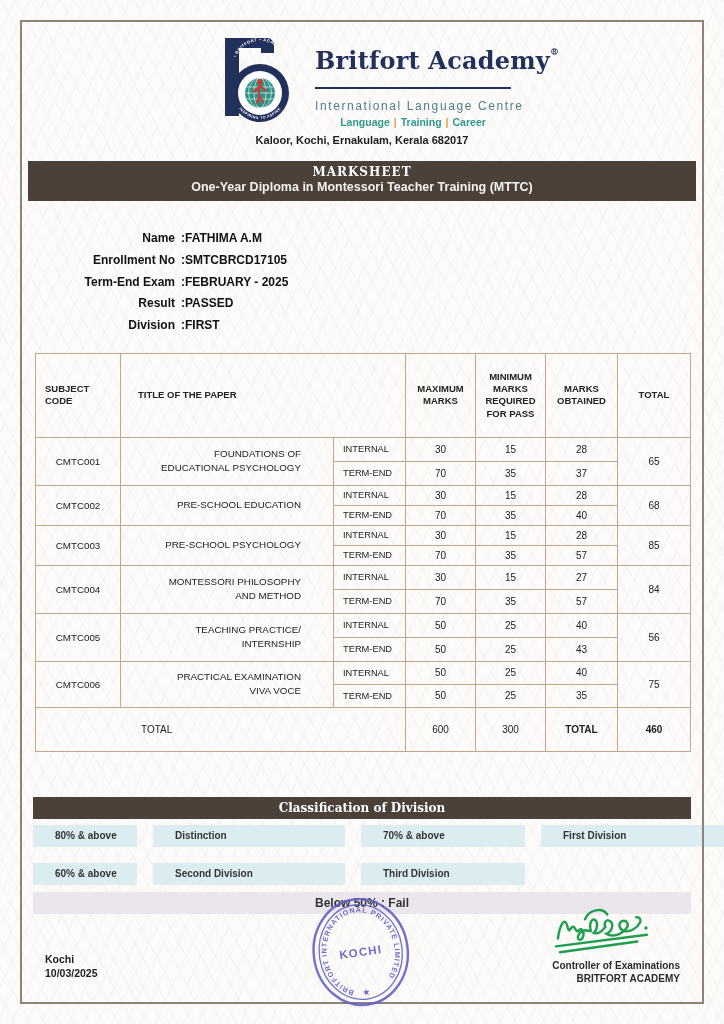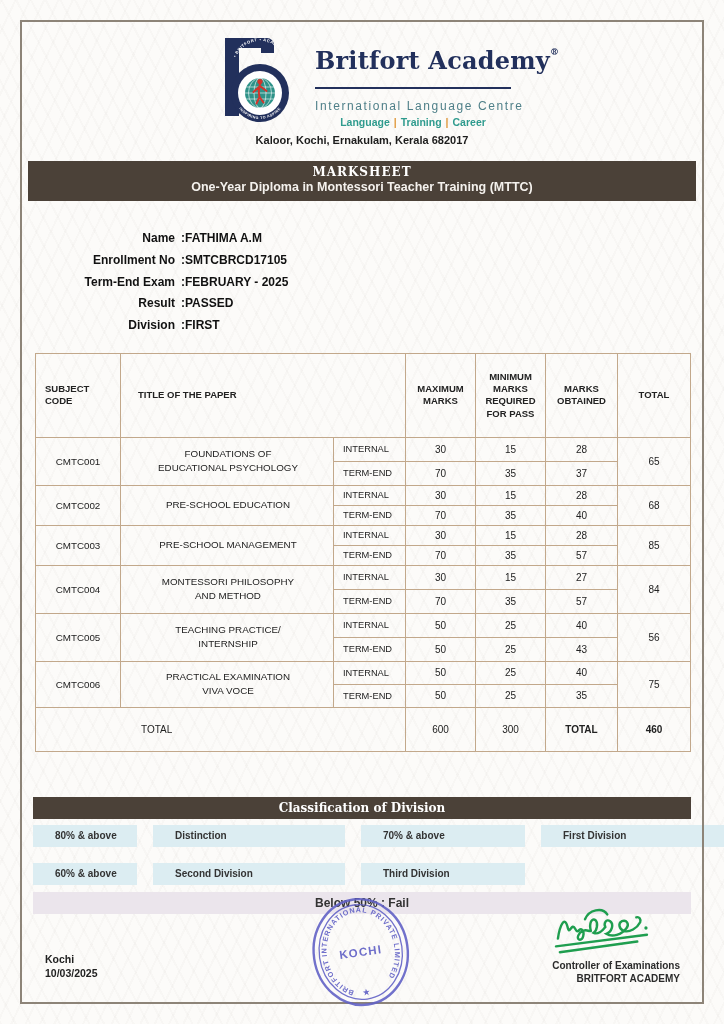--- a/index.html
+++ b/index.html
@@ -40,21 +40,21 @@
 
   
   table.marks { margin:17px 0 0 35px; border-collapse:collapse; width:655px; table-layout:fixed;
     font-size:9.5px; color:#222; border:1.5px solid #b59878; }
   table.marks th, table.marks td { border:1px solid #c2a88b; vertical-align:middle; }
   th { font-weight:bold; text-align:center; line-height:1.3; padding:2px 3px; font-size:9.5px; }
   th.h-code, th.h-title { text-align:left; padding-left:9px; }
   th.h-title { padding-left:17px; }
   tr.hdr { height:84px; }
   td.c-code { text-align:center; font-size:9.8px; }
-  td.c-title { text-align:center; padding-left:34px; padding-right:32px; font-size:9.8px; line-height:1.45; }
+  td.c-title { text-align:right; padding-left:34px; padding-right:32px; font-size:9.8px; line-height:1.45; }
   td.c-part { text-align:left; padding-left:9px; font-size:9.3px; }
   td.c-num { text-align:center; font-size:10px; }
   td.c-total { text-align:center; font-size:10px; }
   tr.ftr { height:44px; }
   td.f-label { text-align:left; padding-left:105px; font-size:10px; }
   td.f-num { text-align:center; font-size:10px; }
   td.f-bold { text-align:center; font-size:10px; font-weight:bold; }
 
   
   .classification { margin:45px 33px 0 33px; }
@@ -196,21 +196,21 @@
     </tr>
     <tr style="height:20px">
       <td class="c-part">TERM-END</td>
       <td class="c-num">70</td>
       <td class="c-num">35</td>
       <td class="c-num">40</td>
     </tr>
 
     <tr style="height:20px">
       <td class="c-code" rowspan="2">CMTC003</td>
-      <td class="c-title" rowspan="2">PRE-SCHOOL MANAGEMENT</td>
+      <td class="c-title" rowspan="2">PRE-SCHOOL PSYCHOLOGY</td>
       <td class="c-part">INTERNAL</td>
       <td class="c-num">30</td>
       <td class="c-num">15</td>
       <td class="c-num">28</td>
       <td class="c-total" rowspan="2">85</td>
     </tr>
     <tr style="height:20px">
       <td class="c-part">TERM-END</td>
       <td class="c-num">70</td>
       <td class="c-num">35</td>

